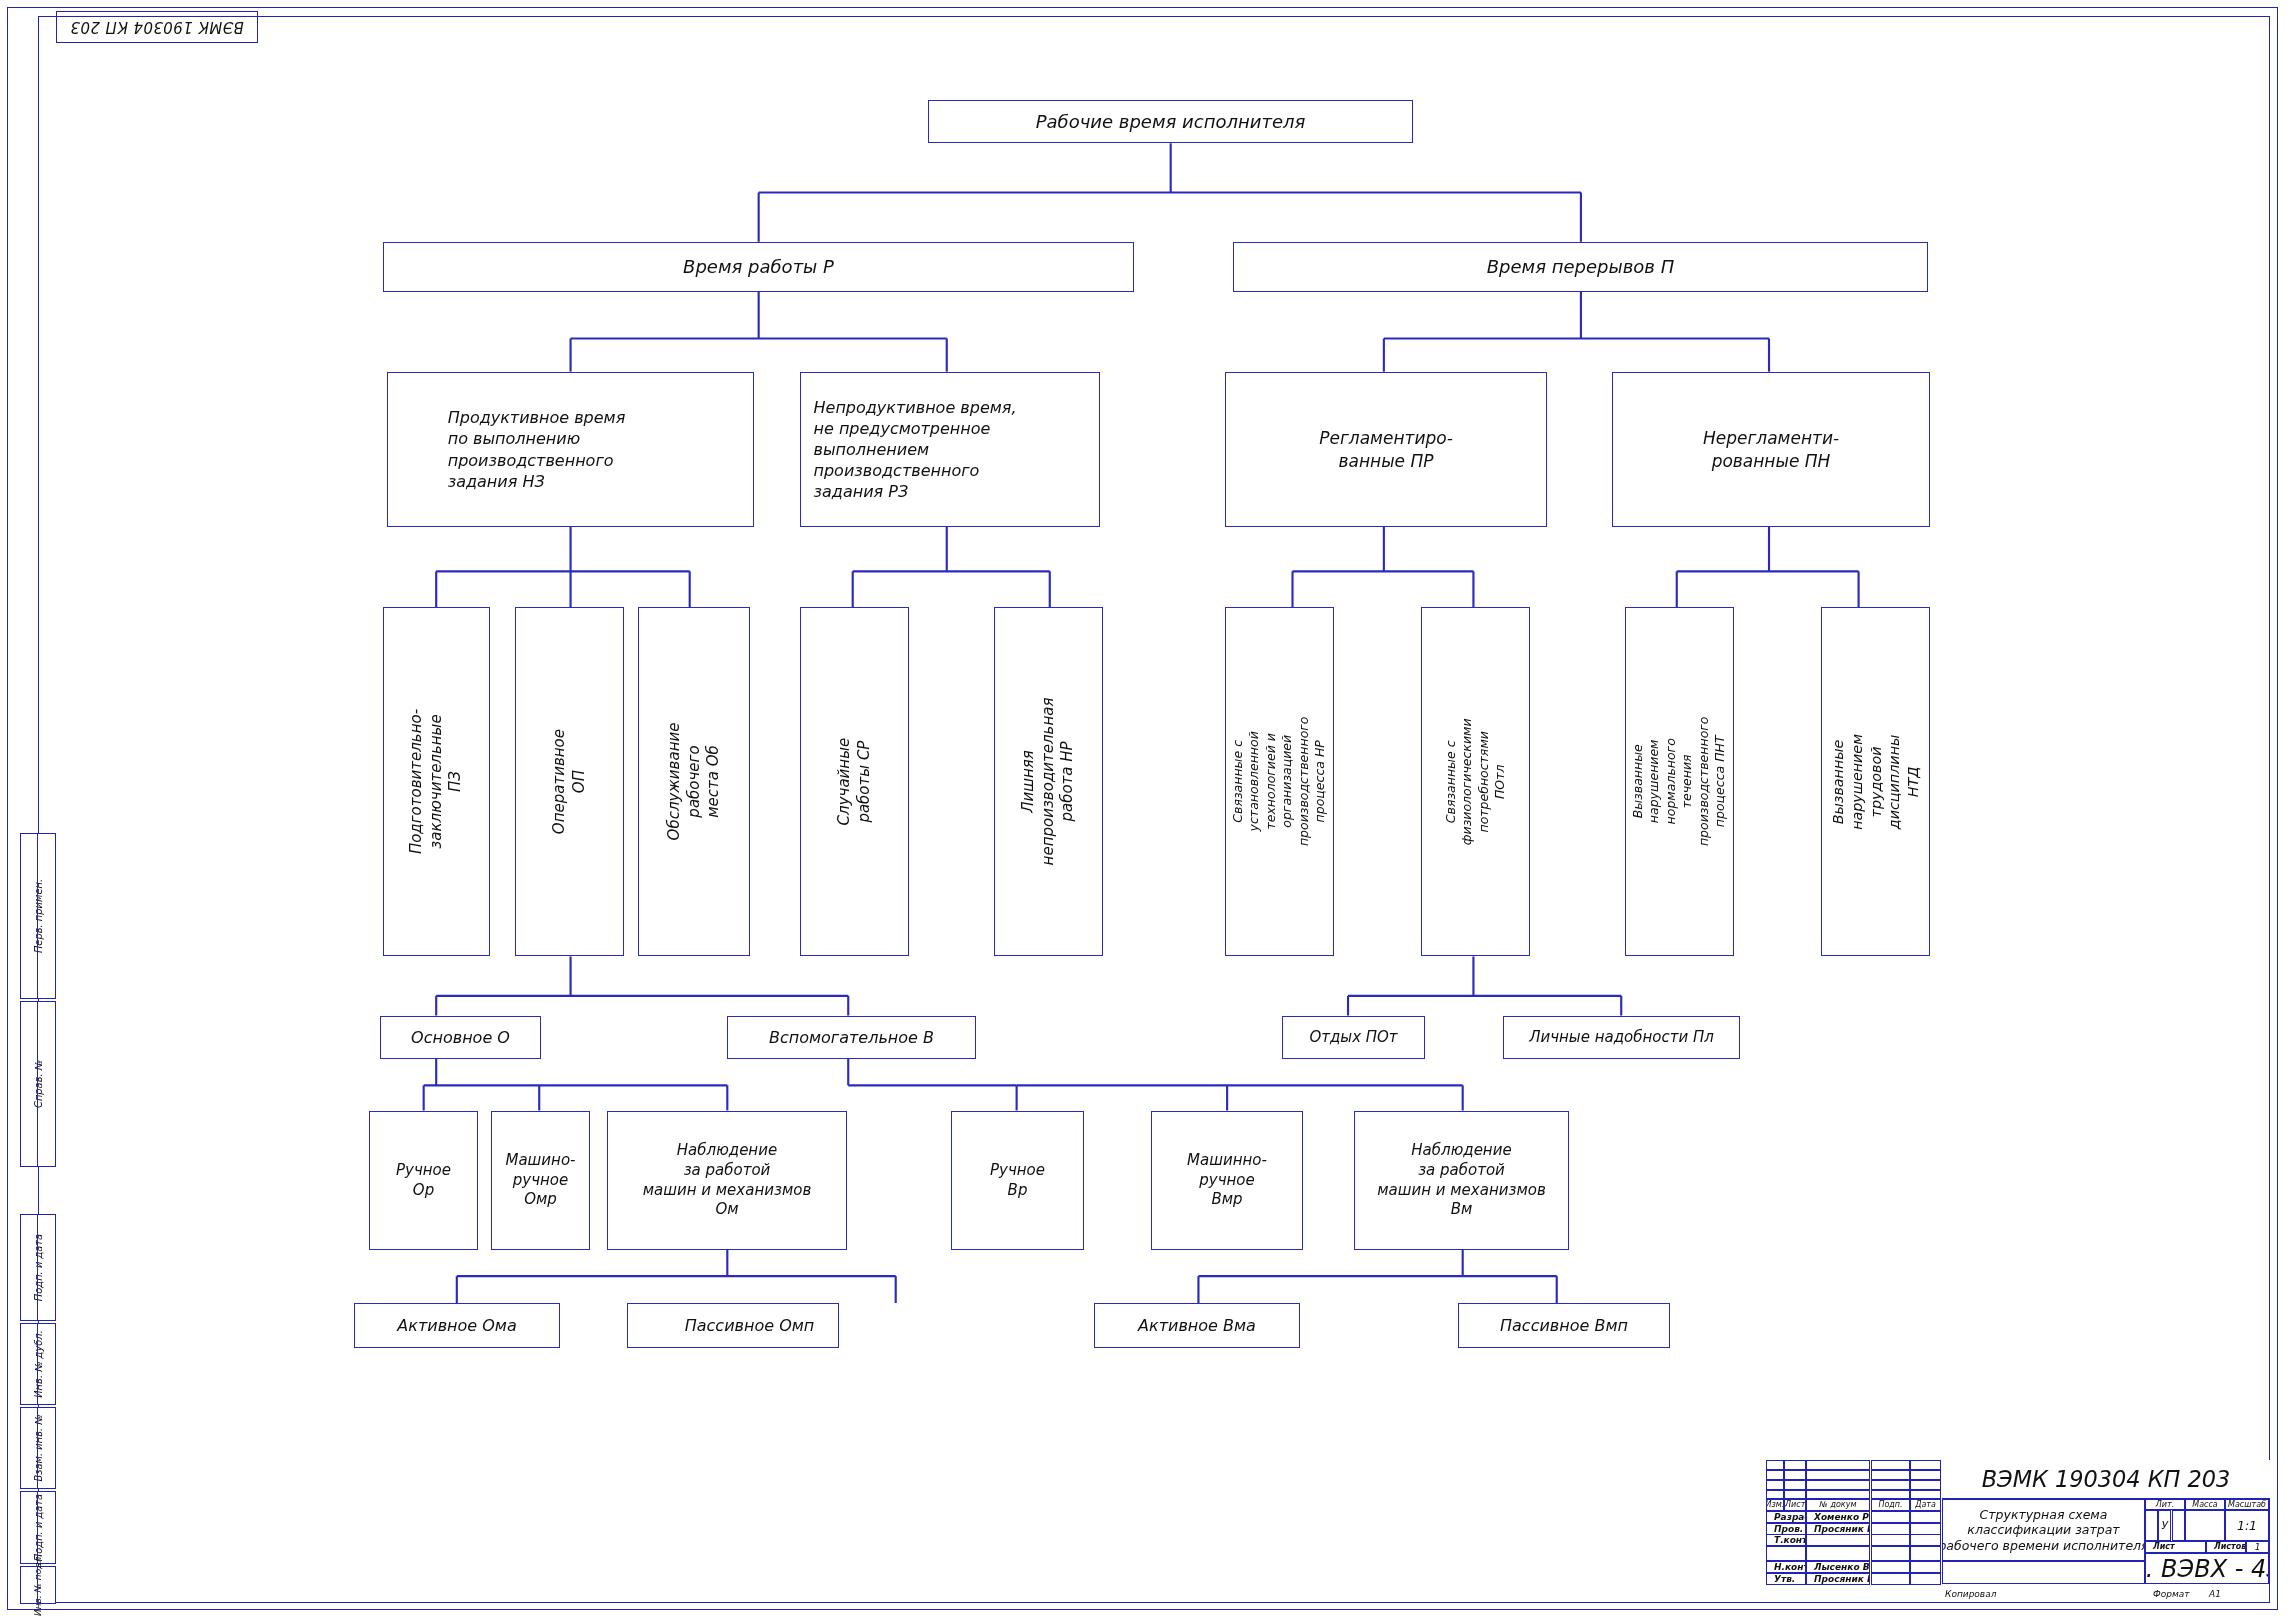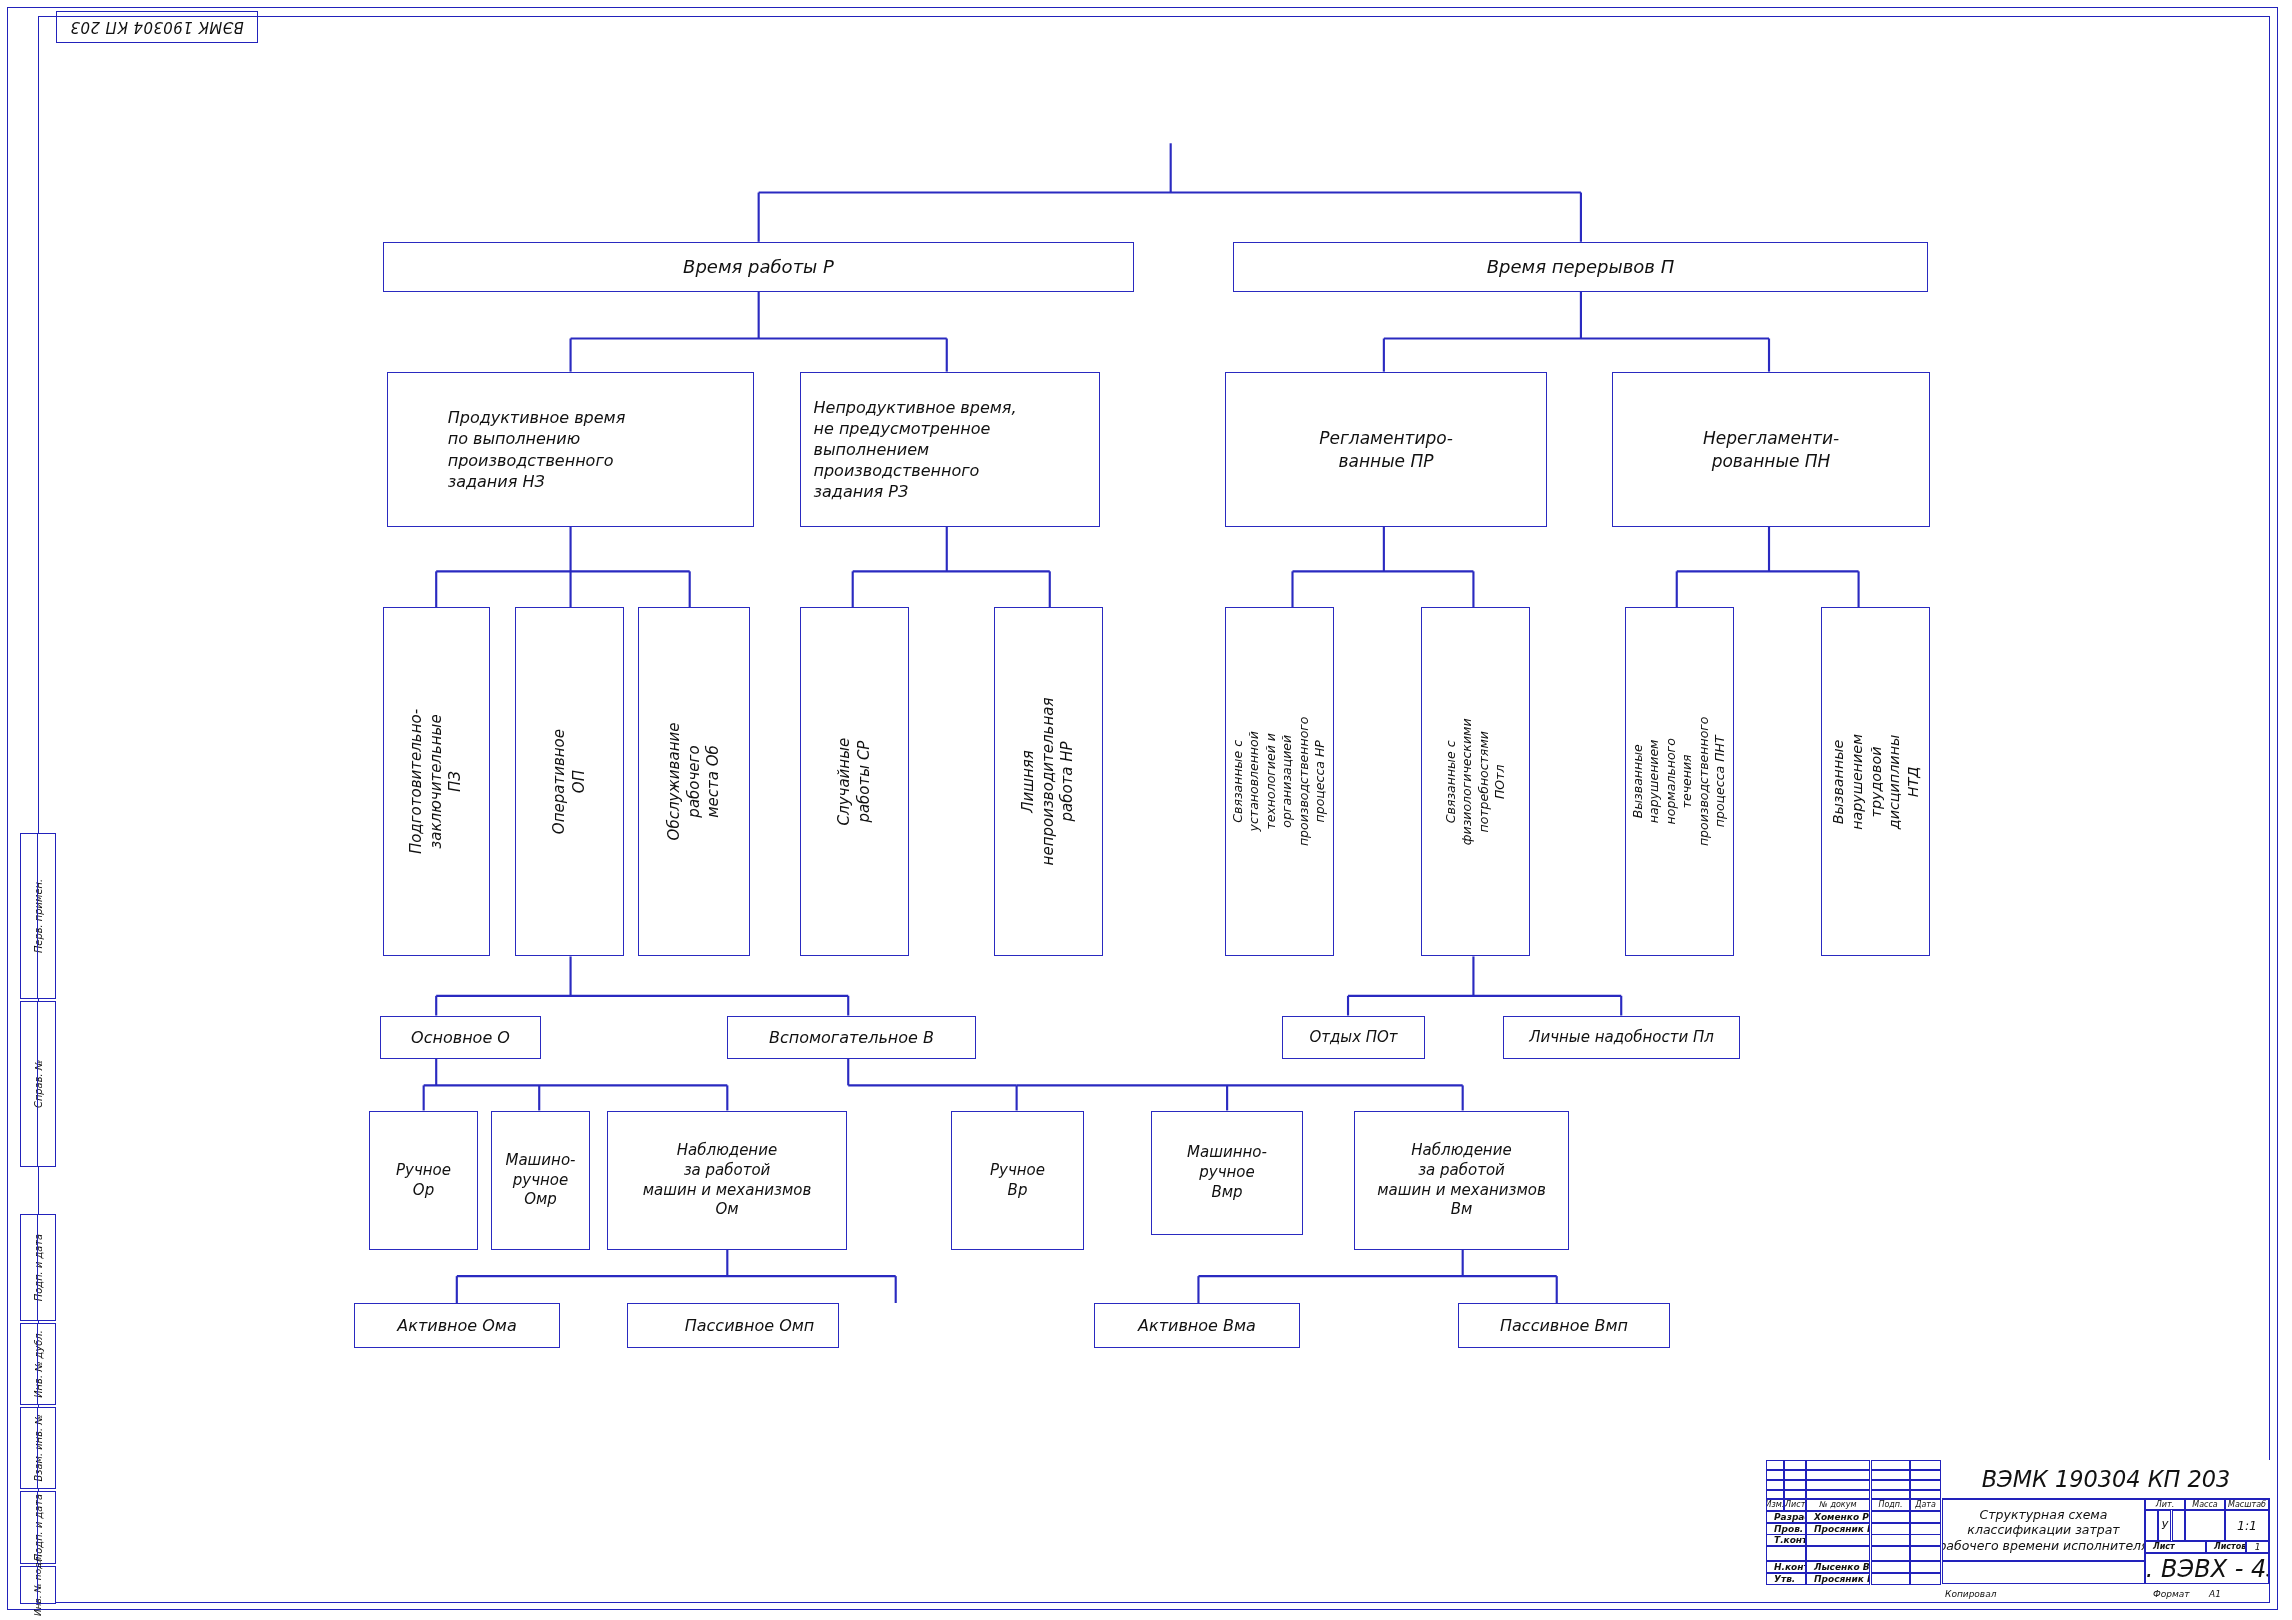--- a/index.html
+++ b/index.html
@@ -186,20 +186,23 @@
       <path d="M510,1425 L510,1455"></path>
       <path d="M1000,1425 L1000,1455"></path>
 
       <path d="M1633,1395 L1633,1425"></path>
       <path d="M1338,1425 L1738,1425"></path>
       <path d="M1338,1425 L1338,1455"></path>
       <path d="M1738,1425 L1738,1455"></path>
     </g>
   </svg>
 
+  <div class="node f20" style="left:928px;top:100px;width:485px;height:43px;">
+    <span class="txt">Рабочие время исполнителя</span>
+  </div>
 
   <div class="node f20" style="left:1233px;top:242px;width:695px;height:50px;">
     <span class="txt">Время перерывов П</span>
   </div>
 
   <div class="node f20" style="left:383px;top:242px;width:751px;height:50px;">
     <span class="txt">Время работы Р</span>
   </div>
 
   <div class="node f18" style="left:387px;top:372px;width:367px;height:155px;justify-content:flex-start;padding-left:40px;">
@@ -304,21 +307,21 @@
 за работой
 машин и механизмов
 Ом</span>
   </div>
 
   <div class="node f17" style="left:951px;top:1111px;width:133px;height:139px;">
     <span class="txt">Ручное
 Вр</span>
   </div>
 
-  <div class="node f17" style="left:1151px;top:1111px;width:152px;height:124px;">
+  <div class="node f17" style="left:1151px;top:1111px;width:152px;height:139px;">
     <span class="txt">Машинно-
 ручное
 Вмр</span>
   </div>
 
   <div class="node f17" style="left:1354px;top:1111px;width:215px;height:139px;">
     <span class="txt">Наблюдение
 за работой
 машин и механизмов
 Вм</span>

